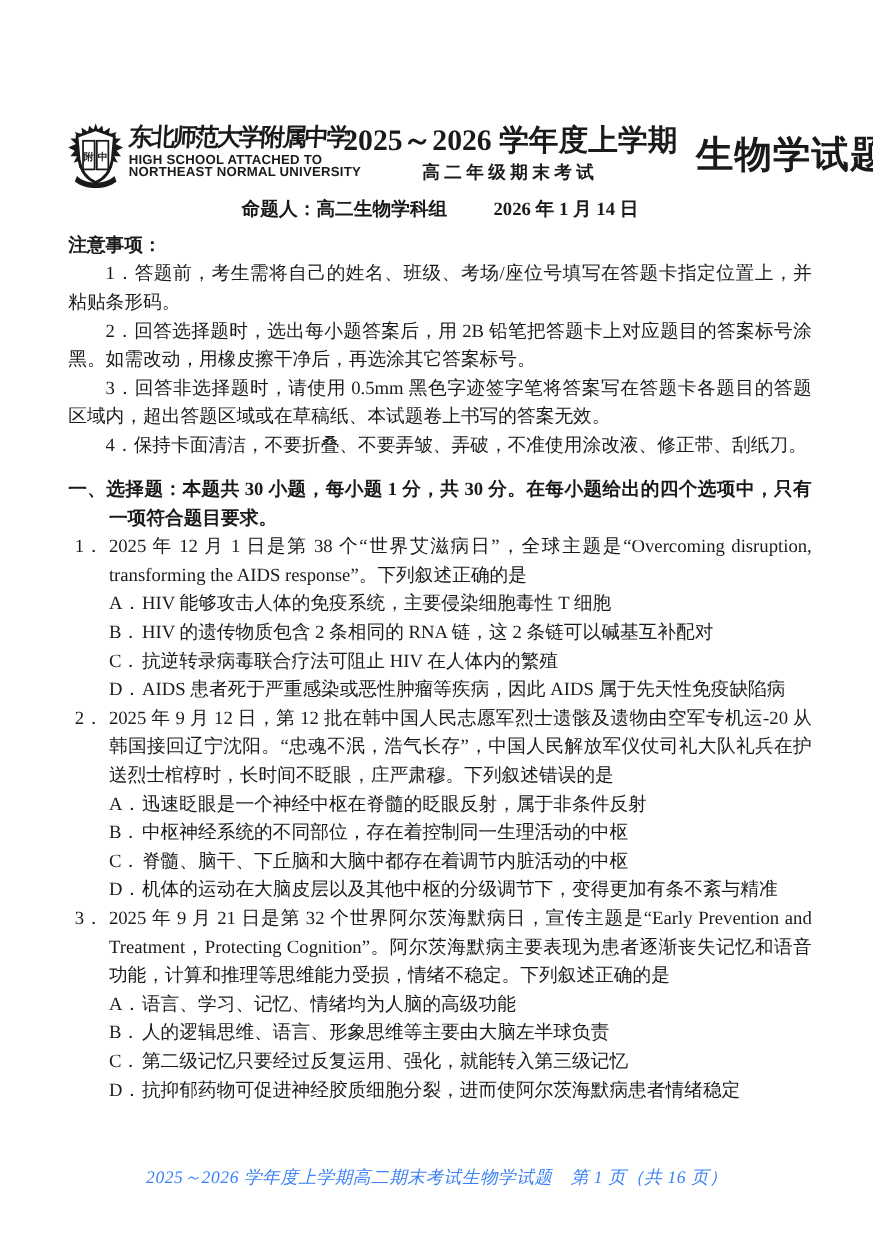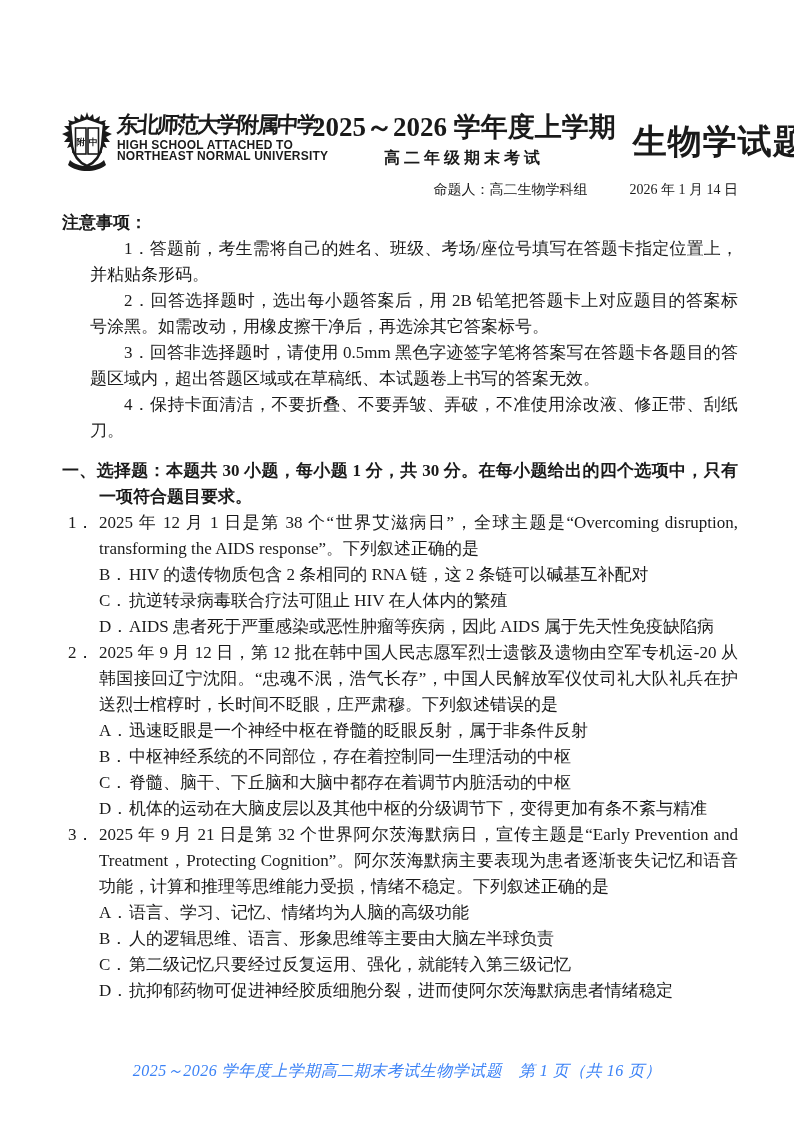--- a/index.html
+++ b/index.html
@@ -66,32 +66,32 @@
     font-family: "Liberation Sans", "DejaVu Sans", sans-serif;
     font-size: 34px;
     font-weight: 700;
     line-height: 42px;
     letter-spacing: 1px;
     text-align: right;
     padding-top: 10px;
     white-space: nowrap;
   }
   .exam-meta {
-    text-align: right;
-    font-weight: 400;
-    font-size: 14px;
+    text-align: center;
+    font-weight: 700;
+    font-size: 17px;
     line-height: 24px;
     margin-top: 4px;
   }
   .exam-meta .setter { margin-right: 42px; }
 
   
   .notice { margin-top: 8px; }
   .notice-title { font-weight: 700; }
-  .notice-item { text-indent: 34px; text-align: justify; margin-left: 28px; }
+  .notice-item { text-indent: 34px; text-align: justify; }
 
   
   .mcq { margin-top: 14px; }
   .section-heading {
     font-weight: 700;
     padding-left: 37px;
     text-indent: -37px;
     text-align: justify;
   }
   .question { margin: 0; }
@@ -164,20 +164,21 @@
       <p class="notice-item">2．回答选择题时，选出每小题答案后，用 2B 铅笔把答题卡上对应题目的答案标号涂黑。如需改动，用橡皮擦干净后，再选涂其它答案标号。</p>
       <p class="notice-item">3．回答非选择题时，请使用 0.5mm 黑色字迹签字笔将答案写在答题卡各题目的答题区域内，超出答题区域或在草稿纸、本试题卷上书写的答案无效。</p>
       <p class="notice-item">4．保持卡面清洁，不要折叠、不要弄皱、弄破，不准使用涂改液、修正带、刮纸刀。</p>
     </section>
 
     <section class="mcq">
       <p class="section-heading">一、选择题：本题共 30 小题，每小题 1 分，共 30 分。在每小题给出的四个选项中，只有一项符合题目要求。</p>
 
       <div class="question">
         <p class="q-stem"><span class="q-num">1．</span><span>2025 年 12 月 1 日是第 38 个“世界艾滋病日”，全球主题是“Overcoming disruption, transforming the AIDS response”。下列叙述正确的是</span></p>
+        <p class="option"><span class="opt-label">A．</span><span>HIV 能够攻击人体的免疫系统，主要侵染细胞毒性 T 细胞</span></p>
         <p class="option"><span class="opt-label">B．</span><span>HIV 的遗传物质包含 2 条相同的 RNA 链，这 2 条链可以碱基互补配对</span></p>
         <p class="option"><span class="opt-label">C．</span><span>抗逆转录病毒联合疗法可阻止 HIV 在人体内的繁殖</span></p>
         <p class="option"><span class="opt-label">D．</span><span>AIDS 患者死于严重感染或恶性肿瘤等疾病，因此 AIDS 属于先天性免疫缺陷病</span></p>
       </div>
 
       <div class="question">
         <p class="q-stem"><span class="q-num">2．</span><span>2025 年 9 月 12 日，第 12 批在韩中国人民志愿军烈士遗骸及遗物由空军专机运-20 从韩国接回辽宁沈阳。“忠魂不泯，浩气长存”，中国人民解放军仪仗司礼大队礼兵在护送烈士棺椁时，长时间不眨眼，庄严肃穆。下列叙述错误的是</span></p>
         <p class="option"><span class="opt-label">A．</span><span>迅速眨眼是一个神经中枢在脊髓的眨眼反射，属于非条件反射</span></p>
         <p class="option"><span class="opt-label">B．</span><span>中枢神经系统的不同部位，存在着控制同一生理活动的中枢</span></p>
         <p class="option"><span class="opt-label">C．</span><span>脊髓、脑干、下丘脑和大脑中都存在着调节内脏活动的中枢</span></p>

